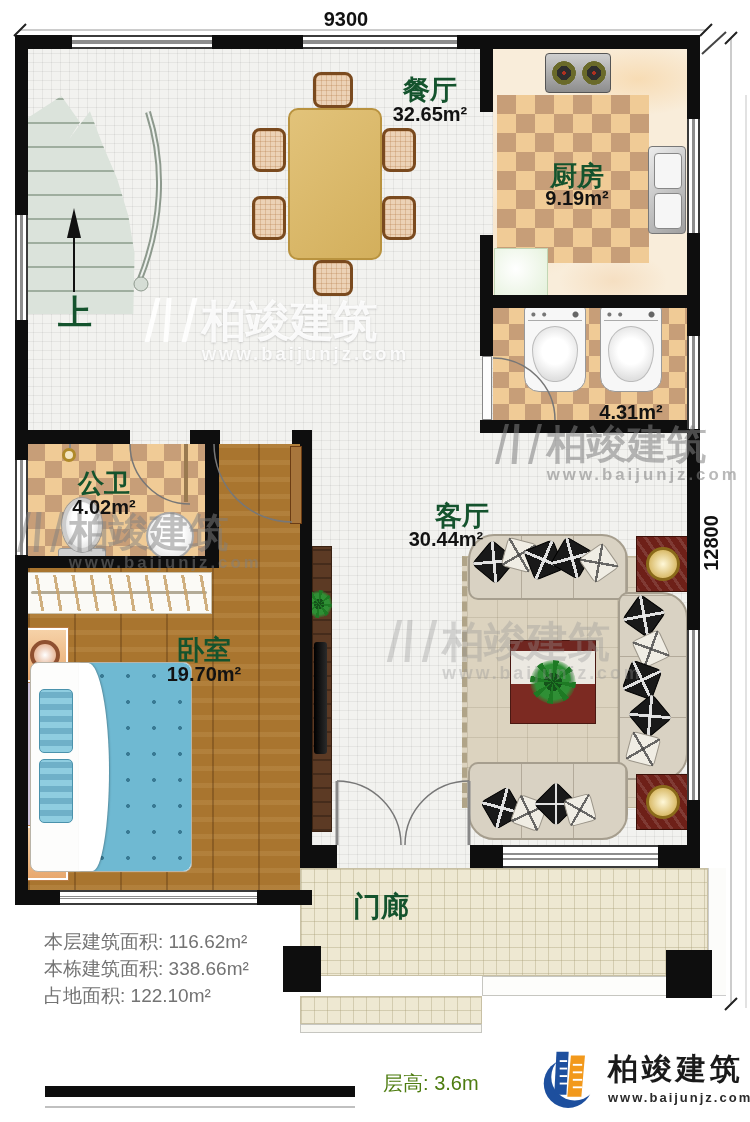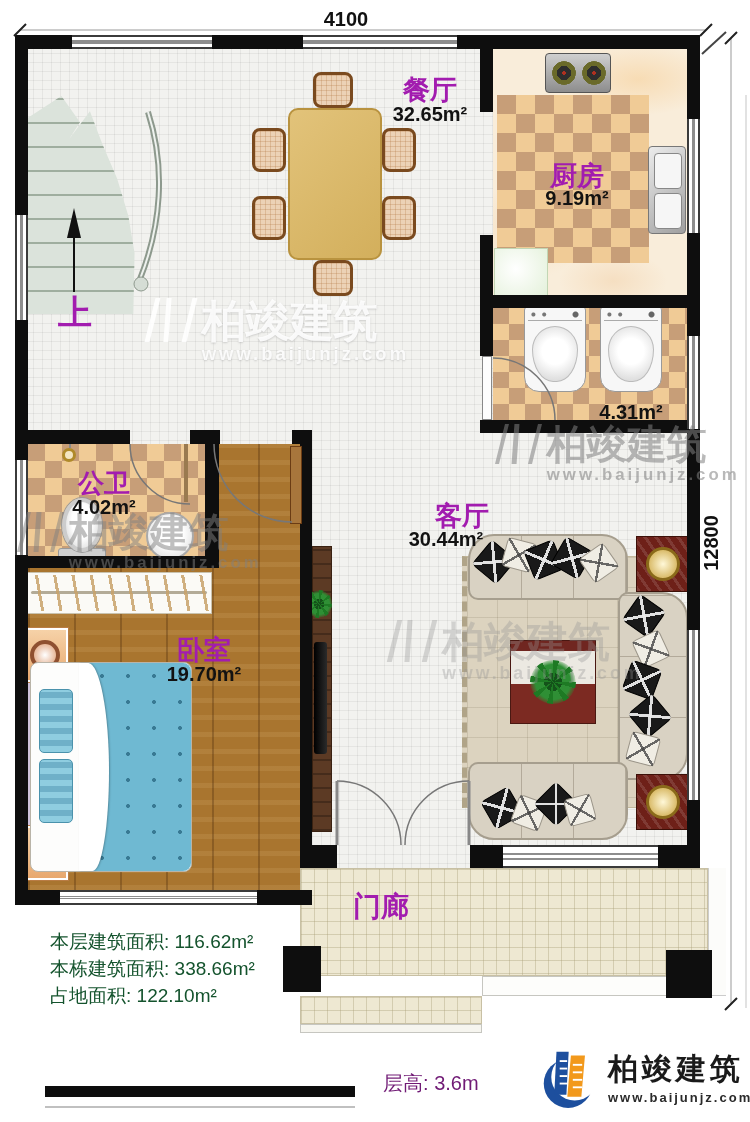--- a/index.html
+++ b/index.html
@@ -14,21 +14,21 @@
   .wv{position:absolute;background:#fff;border-left:2px solid #3b3b3b;border-right:2px solid #3b3b3b;box-sizing:border-box;}
   .wv::before,.wv::after{content:"";position:absolute;top:0;bottom:0;width:1.5px;background:#8d8d8d;}
   .wv::before{left:34%;} .wv::after{right:34%;}
   
   .gf{background-color:#f2f2ef;background-image:linear-gradient(rgba(0,0,0,.055) 1px,transparent 1px),linear-gradient(90deg,rgba(0,0,0,.055) 1px,transparent 1px);background-size:9px 9px;}
   .marble{background-color:#f9edda;background-image:radial-gradient(ellipse 130px 60px at 75% 12%,rgba(244,188,110,.35),transparent 60%),radial-gradient(ellipse 110px 80px at 18% 72%,rgba(240,200,150,.32),transparent 60%),radial-gradient(ellipse 90px 50px at 62% 92%,rgba(235,180,120,.25),transparent 60%);}
   .ck{background-image:repeating-conic-gradient(#f0cb96 0% 25%,#c79e78 0% 50%);}
   .wood{background-color:#a9752f;background-image:repeating-linear-gradient(90deg,rgba(60,30,5,.28) 0 2px,transparent 2px 46px),repeating-linear-gradient(0deg,rgba(255,225,170,.10) 0 5px,transparent 5px 17px);}
   .pt{background-color:#eee8d2;background-image:linear-gradient(rgba(170,158,120,.38) 1px,transparent 1px),linear-gradient(90deg,rgba(170,158,120,.38) 1px,transparent 1px);background-size:13px 13px;}
   
-  .rn{position:absolute;font-weight:700;color:#a21caf;text-align:center;white-space:nowrap;font-size:27px;z-index:50;}
+  .rn{position:absolute;font-weight:700;color:#14532d;text-align:center;white-space:nowrap;font-size:27px;z-index:50;}
   .ra{position:absolute;font-weight:700;color:#121212;text-align:center;white-space:nowrap;font-size:20px;z-index:50;}
   
   .chair{position:absolute;background-color:#ecd2b6;background-image:linear-gradient(rgba(180,120,70,.28) 1px,transparent 1px),linear-gradient(90deg,rgba(180,120,70,.28) 1px,transparent 1px);background-size:5px 5px;border:3px solid #7a4a1e;border-radius:8px;box-sizing:border-box;}
   .sofa{position:absolute;background-color:#d9d2c3;border:2px solid #a69e8e;box-sizing:border-box;}
   .pb,.pw{position:absolute;border-radius:5px;}
   .pb{background:#191919;border:1px solid #000;}
   .pw{background:#f0ede4;border:1px solid #9a9488;}
   .pb::before,.pw::before{content:"";position:absolute;inset:0;}
   .pb::before{background:linear-gradient(45deg,transparent 46.5%,rgba(235,235,235,.95) 46.5% 53.5%,transparent 53.5%),linear-gradient(135deg,transparent 46.5%,rgba(235,235,235,.95) 46.5% 53.5%,transparent 53.5%);}
   .pw::before{background:linear-gradient(45deg,transparent 47%,rgba(70,70,70,.8) 47% 53%,transparent 53%),linear-gradient(135deg,transparent 47%,rgba(70,70,70,.8) 47% 53%,transparent 53%);}
@@ -213,21 +213,21 @@
     <path d="M130,444 A60,60 0 0 0 190,504" stroke="#777" stroke-width="1.5" fill="none"></path>
     <line x1="186" y1="444" x2="186" y2="502" stroke="#9a7a50" stroke-width="4"></line>
     <path d="M214,444 A78,78 0 0 0 292,522" stroke="#777" stroke-width="1.5" fill="none"></path>
     <path d="M493,358 A62,62 0 0 1 555,420" stroke="#777" stroke-width="1.5" fill="none"></path>
     <path d="M337,781 A64,64 0 0 1 401,845" stroke="#777" stroke-width="1.5" fill="none"></path>
     <path d="M469,781 A64,64 0 0 0 405,845" stroke="#777" stroke-width="1.5" fill="none"></path>
     <line x1="337" y1="781" x2="337" y2="845" stroke="#888" stroke-width="3"></line>
     <line x1="469" y1="781" x2="469" y2="845" stroke="#888" stroke-width="3"></line>
   </svg>
 
-  <div class="a" style="left:306px;top:8px;width:80px;height:22px;text-align:center;font-weight:700;font-size:20px;">4100</div>
+  <div class="a" style="left:306px;top:8px;width:80px;height:22px;text-align:center;font-weight:700;font-size:20px;">9300</div>
   <div class="a" style="left:656px;top:531px;width:112px;height:24px;transform:rotate(-90deg);text-align:center;font-weight:700;font-size:20px;">12800</div>
 
   <div class="rn" style="left:378px;top:72px;width:104px;">餐厅</div>
   <div class="ra" style="left:375px;top:103px;width:110px;">32.65m²</div>
   <div class="rn" style="left:525px;top:158px;width:104px;">厨房</div>
   <div class="ra" style="left:530px;top:187px;width:94px;">9.19m²</div>
   <div class="ra" style="left:586px;top:401px;width:90px;">4.31m²</div>
   <div class="rn" style="left:58px;top:466px;width:92px;font-size:26px;">公卫</div>
   <div class="ra" style="left:60px;top:496px;width:88px;">4.02m²</div>
   <div class="rn" style="left:154px;top:632px;width:100px;">卧室</div>
@@ -247,29 +247,29 @@
   </div>
   <div class="wm" style="left:22px;top:512px;font-size:40px;color:rgba(128,128,128,.5);">
     <span class="wmi"></span>
     <span><span class="t1">柏竣建筑</span><span class="t2">www.baijunjz.com</span></span>
   </div>
   <div class="wm" style="left:392px;top:620px;font-size:42px;color:rgba(150,150,150,.35);">
     <span class="wmi"></span>
     <span><span class="t1">柏竣建筑</span><span class="t2">www.baijunjz.com</span></span>
   </div>
 
-  <div class="a" style="left:50px;top:928px;font-size:19px;line-height:27px;color:#14532d;z-index:50;">
+  <div class="a" style="left:44px;top:928px;font-size:19px;line-height:27px;color:#737373;z-index:50;">
     <div><span>本层建筑面积:</span> <span>116.62m²</span></div>
     <div><span>本栋建筑面积:</span> <span>338.66m²</span></div>
     <div><span>占地面积:</span> <span>122.10m²</span></div>
   </div>
 
   <div class="a" style="left:45px;top:1086px;width:310px;height:11px;background:#0d0d0d;"></div>
   <div class="a" style="left:45px;top:1106px;width:310px;height:2px;background:#c0c0c0;"></div>
-  <div class="a" style="left:383px;top:1070px;font-size:20px;color:#701a75;z-index:50;">
+  <div class="a" style="left:383px;top:1070px;font-size:20px;color:#4d7c0f;z-index:50;">
     <span>层高:</span> <span>3.6m</span>
   </div>
 
   <div class="a" style="left:540px;top:1044px;display:flex;gap:8px;align-items:center;z-index:50;">
     <svg width="60" height="66" viewBox="0 0 64 70">
       <circle cx="30" cy="42" r="26" fill="#1d4f9e"></circle>
       <circle cx="37" cy="35" r="25" fill="#ffffff"></circle>
       <rect x="18" y="8" width="13" height="46" fill="#1d4f9e" transform="skewX(-3)"></rect>
       <rect x="34" y="12" width="15" height="44" fill="#f2991c" transform="skewX(-5)"></rect>
       <g stroke="#ffffff" stroke-width="2">

